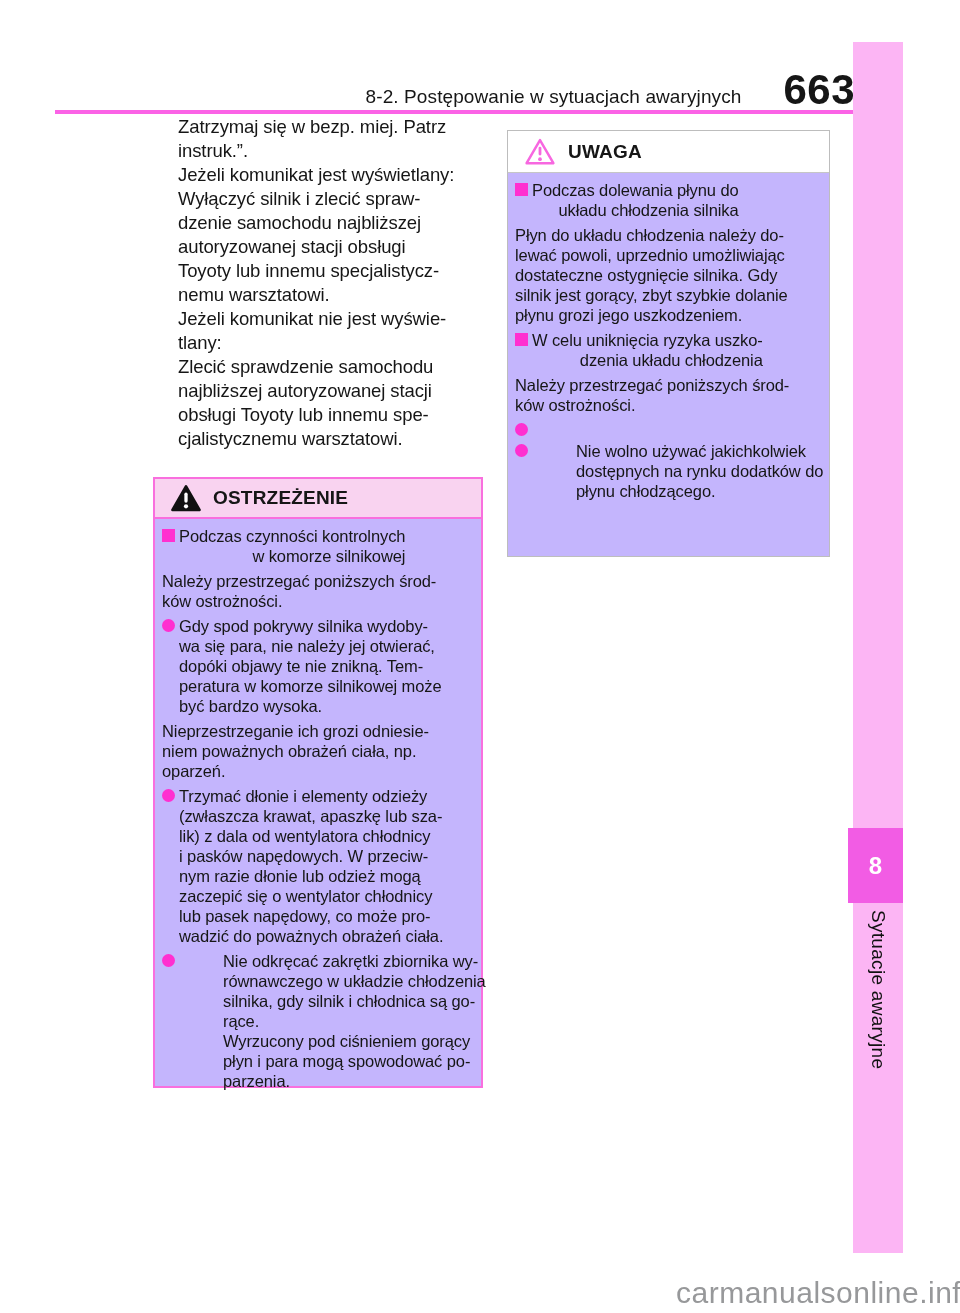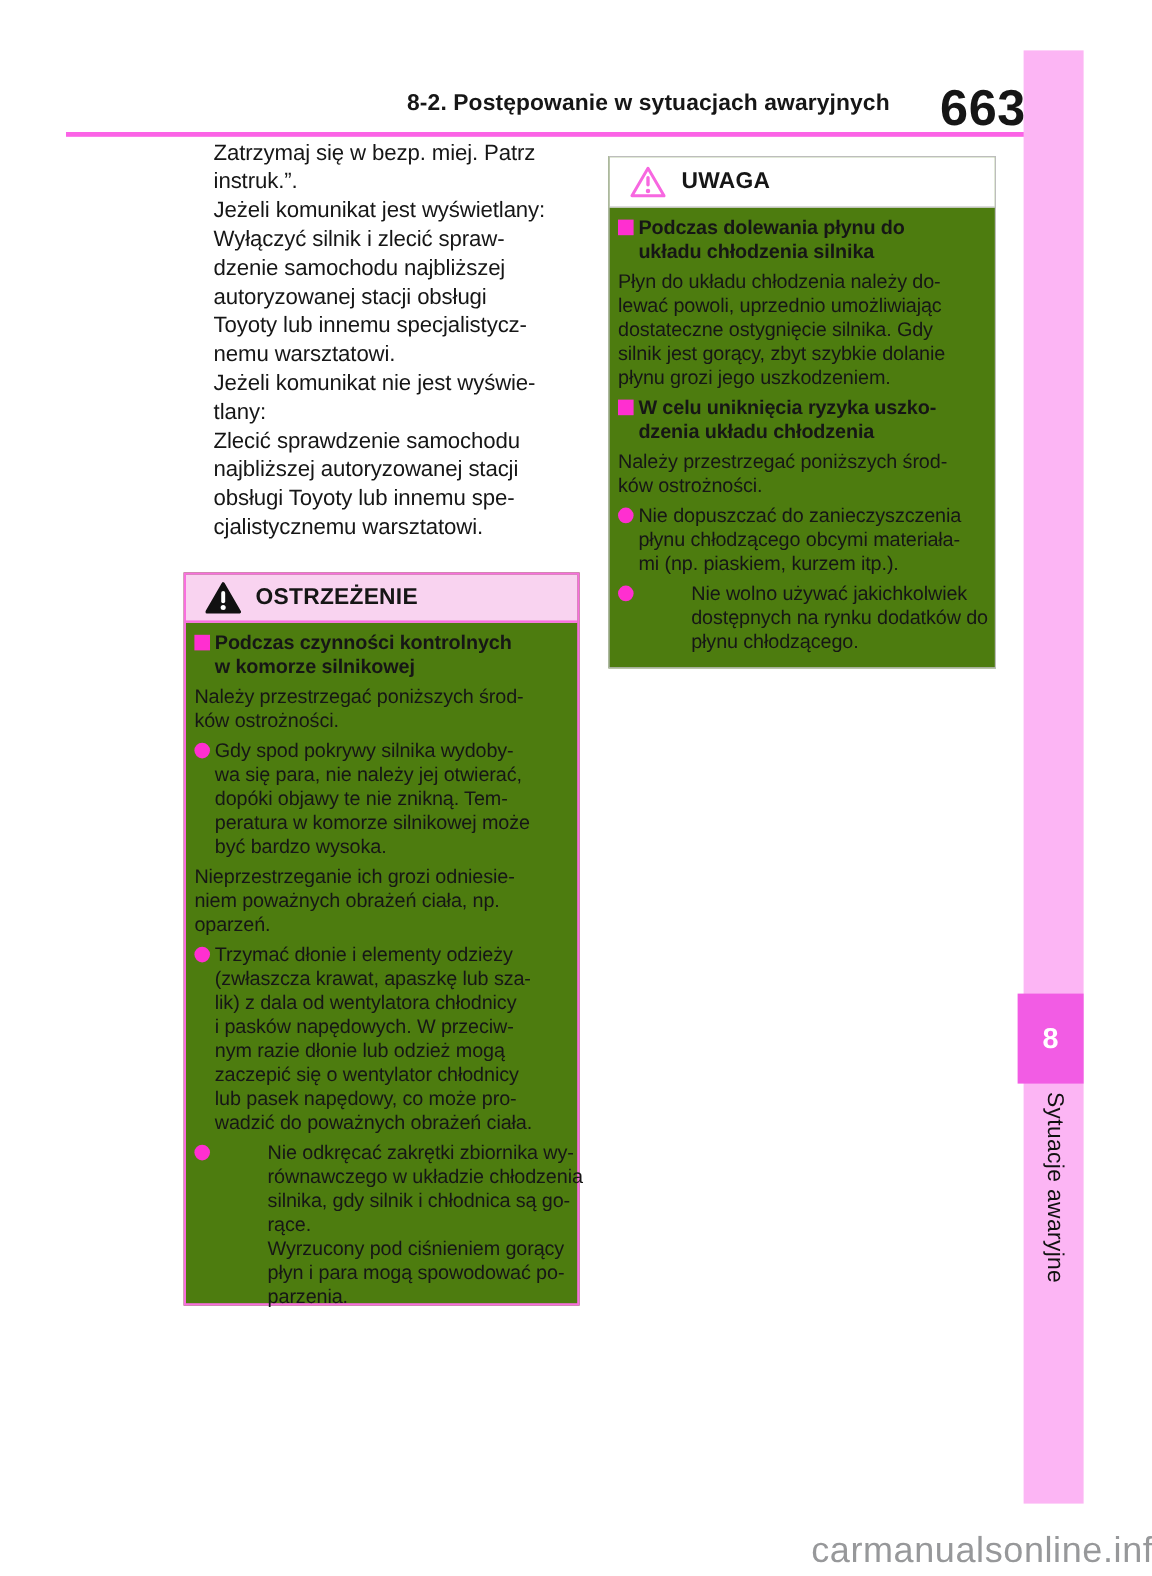--- a/index.html
+++ b/index.html
@@ -7,32 +7,32 @@
   body {
     width:960px; height:1313px; position:relative; overflow:hidden;
     font-family:"Liberation Sans", sans-serif; color:#161616;
   }
 
   
   .page-header {
     position:absolute; left:55px; top:72px; width:800px; height:38px;
     display:flex; justify-content:flex-end; align-items:flex-end; gap:42px;
   }
-  .section-title { font-size:19px; font-weight:bold; line-height:1; padding-bottom:14px; letter-spacing:0.1px; }
+  .section-title { font-size:19px; font-weight:normal; line-height:1; padding-bottom:4px; letter-spacing:0.1px; }
   .page-number  { font-size:42px; font-weight:bold; line-height:0.95; letter-spacing:0.5px; }
   .header-rule  { position:absolute; left:55px; top:110px; width:800px; height:4px; background:#fb63e6; }
 
   
   .intro-text {
     position:absolute; left:178px; top:115px; width:330px;
     font-size:18.5px; line-height:24px; white-space:pre; letter-spacing:-0.1px;
   }
 
   
-  .box { position:absolute; background:#4d7c0f; }
+  .box { position:absolute; background:#c4b5fd; }
   .warning-box {
     left:153px; top:477px; width:330px; height:611px;
     border:2px solid #f96fde;
   }
   .notice-box {
     left:507px; top:130px; width:323px; height:427px;
     border:1px solid #bdbdbd;
   }
   .box-header {
     display:flex; align-items:center; gap:12px; padding-left:16px;
@@ -52,21 +52,21 @@
   .marker-cell { width:17px; flex:0 0 17px; }
   .sq-marker {
     display:block; width:13px; height:13px; background:#ff2fd0; margin-top:3px;
   }
   .dot-marker {
     display:block; width:13px; height:13px; border-radius:50%; background:#ff2fd0; margin-top:3px;
   }
   .box-text {
     font-size:16.5px; line-height:20px; white-space:pre; letter-spacing:-0.1px;
   }
-  .box-text.bold { font-weight:bold; }
+  .box-text.bold { font-weight:normal;text-align:right; }
   .box-para { padding-left:0; }
 
   
   .sidebar-strip {
     position:absolute; left:853px; top:42px; width:50px; height:1211px;
     background:#fcb5f4;
   }
   .chapter-tab {
     position:absolute; left:848px; top:828px; width:55px; height:75px;
     background:#f25ce4; display:flex; align-items:center; justify-content:center;
@@ -204,23 +204,20 @@
 dzenia układu chłodzenia</span>
     </div>
     <div class="box-item box-para">
       <span class="box-text">Należy przestrzegać poniższych środ-
 ków ostrożności.</span>
     </div>
     <div class="box-item">
       <span class="marker-cell">
           <span class="dot-marker"></span>
         </span>
-      <span class="box-text">Nie dopuszczać do zanieczyszczenia
-płynu chłodzącego obcymi materiała-
-mi (np. piaskiem, kurzem itp.).</span>
     </div>
     <div class="box-item">
       <span class="marker-cell">
           <span class="dot-marker"></span>
         </span>
       <span class="box-text">Nie wolno używać jakichkolwiek
 dostępnych na rynku dodatków do
 płynu chłodzącego.</span>
     </div>
   </div>

